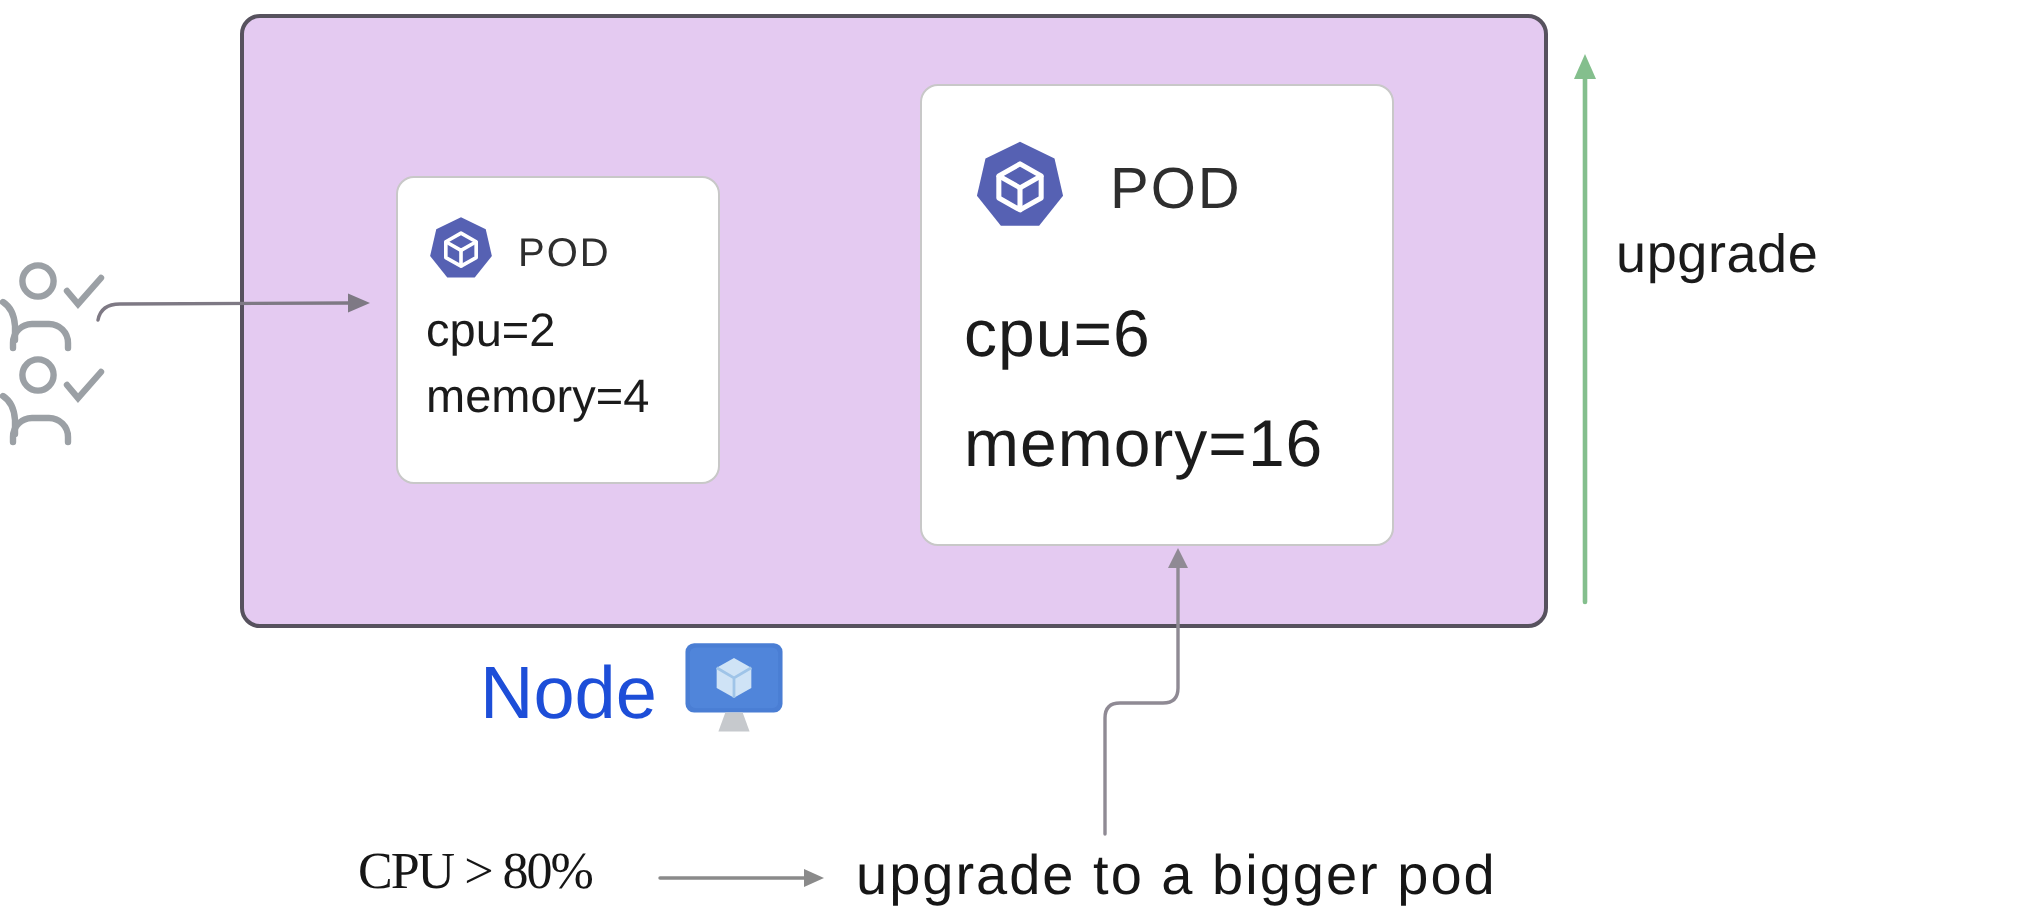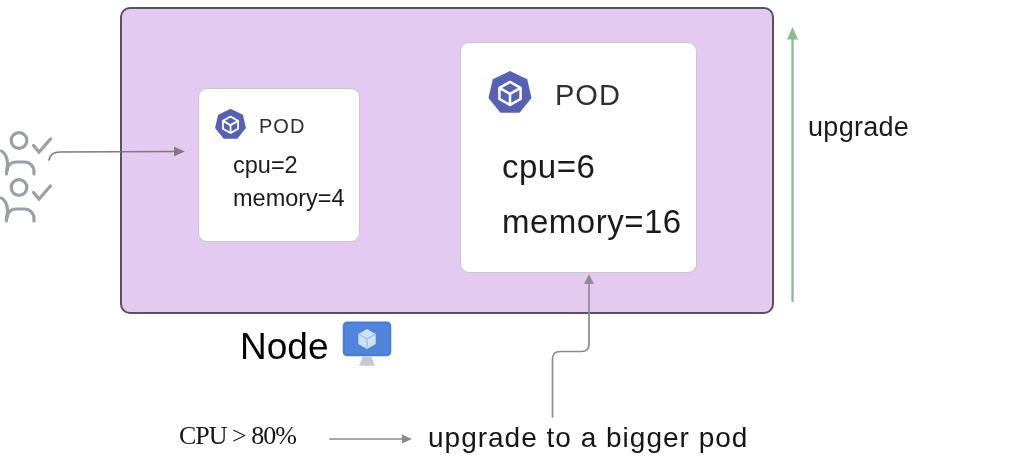--- a/index.html
+++ b/index.html
@@ -21,36 +21,36 @@
     box-sizing:border-box;
   }
   .pod--small{left:198px;top:88px;width:162px;height:154px;}
   .pod--large{left:460px;top:42px;width:237px;height:231px;}
   .pod-header{position:absolute;display:flex;align-items:center;}
   .pod--small .pod-header{left:15px;top:19px;gap:12px;}
   .pod--large .pod-header{left:26px;top:27px;gap:22px;}
   .pod-title{color:#2e2e2e;letter-spacing:1px;}
   .pod--small .pod-title{font-size:20px;}
   .pod--large .pod-title{font-size:29px;}
-  .pod-specs{position:absolute;white-space:nowrap;margin-left:20px;}
+  .pod-specs{position:absolute;white-space:nowrap;}
   .pod--small .pod-specs{left:14px;top:60px;font-size:23.5px;line-height:33px;}
   .pod--large .pod-specs{left:21px;top:96px;font-size:33px;line-height:55px;letter-spacing:0.5px;}
 
   
   .users{position:absolute;left:0;top:128px;width:60px;height:104px;}
   .users svg{position:absolute;left:0;}
   .users .row1{top:2px;}
   .users .row2{top:49px;}
 
   
   .node-caption{
     position:absolute;left:240px;top:320px;height:54px;
     display:flex;align-items:center;gap:13px;
   }
-  .node-caption .node-label{font-size:37px;color:#000000;}
+  .node-caption .node-label{font-size:37px;color:#1d4ed8;}
 
   
   .vpa-text{position:absolute;left:808px;top:109px;font-size:27px;line-height:37px;letter-spacing:0.3px;}
 
   
   .cond{
     position:absolute;left:179px;top:421px;
     font-family:Liberation Serif, serif;font-size:26px;letter-spacing:-1px;color:#161616;
   }
   .action{position:absolute;left:428px;top:422px;font-size:28px;letter-spacing:1px;color:#161616;}

